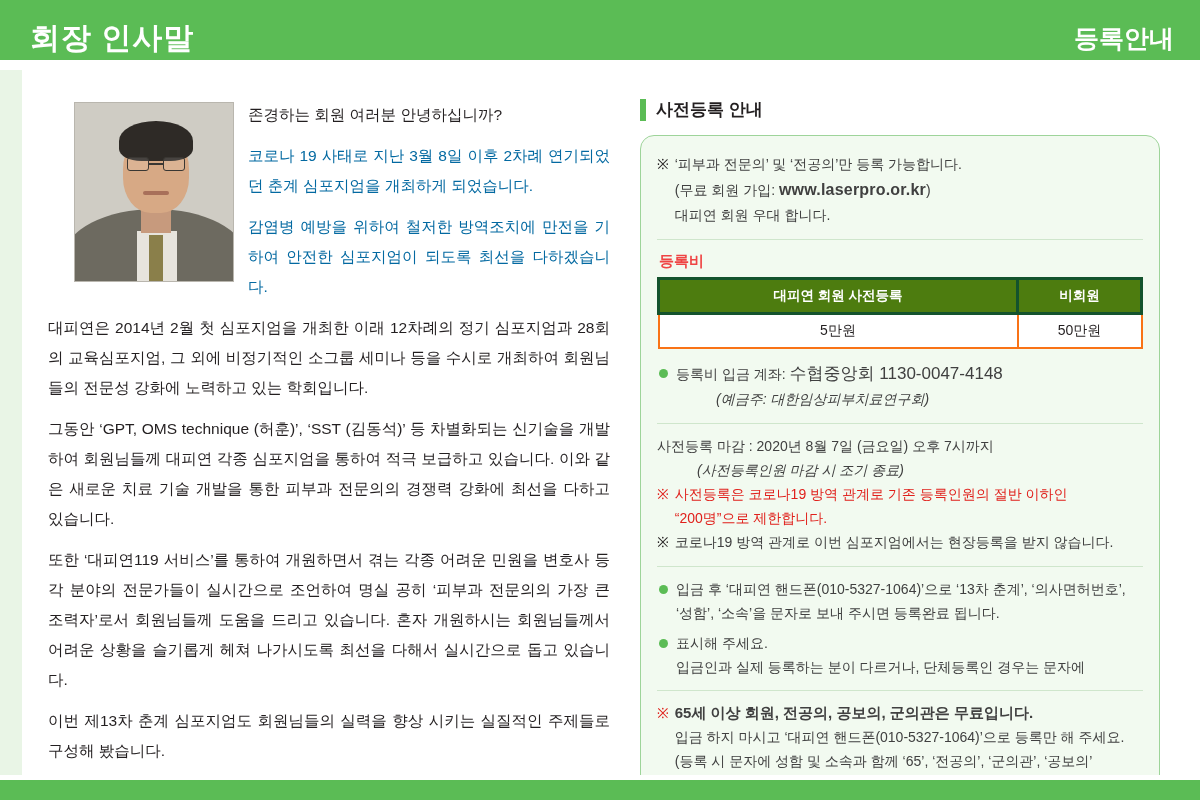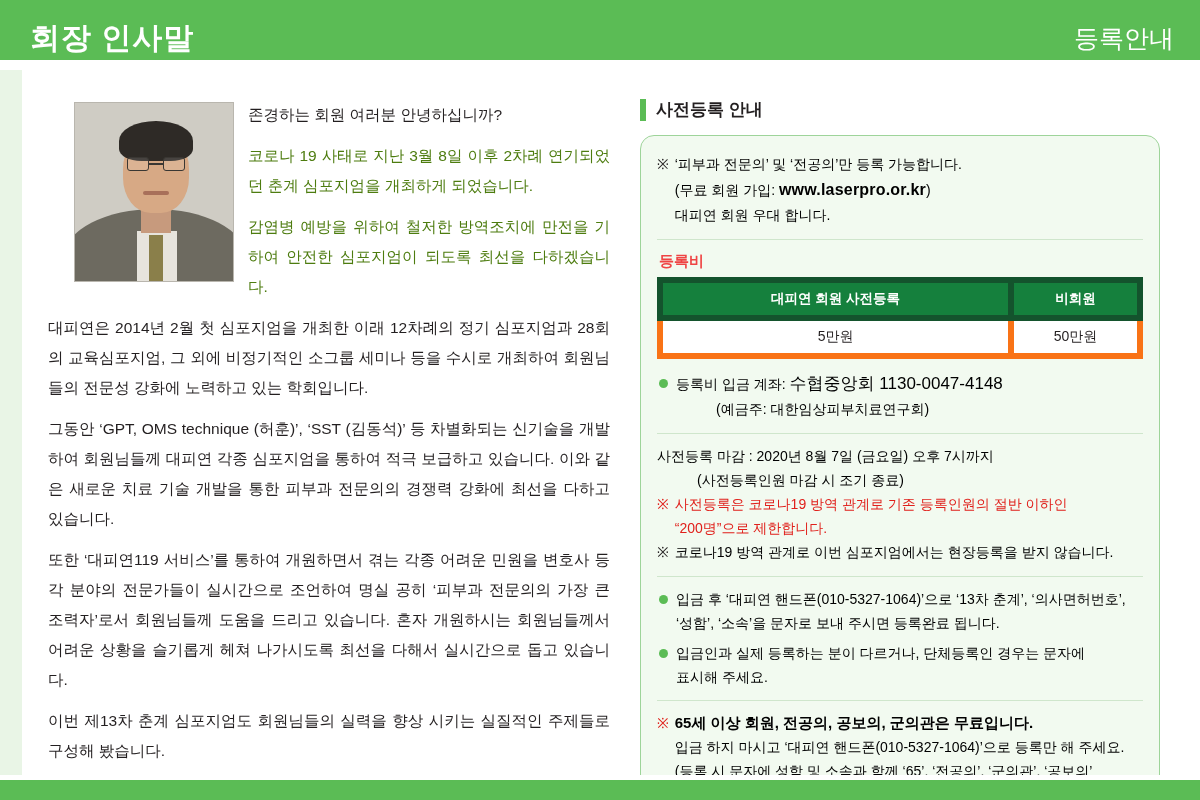--- a/index.html
+++ b/index.html
@@ -24,21 +24,21 @@
   .header-title {
     color: #ffffff;
     font-size: 30px;
     font-weight: bold;
     letter-spacing: 1px;
     margin-left: 30px;
   }
   .header-right {
     color: #ffffff;
     font-size: 25px;
-    font-weight: normal;
+    font-weight: bold;
     margin-right: 26px;
   }
   .header-rule {
     position: absolute; left: 0; top: 60px;
     width: 1200px; height: 10px;
     background: #ffffff;
   }
   
   .body-wrap {
     position: absolute; left: 0; top: 70px;
@@ -141,21 +141,21 @@
     width: 26px; height: 4px;
     background: #a8705a; border-radius: 3px;
   }
   .greet p {
     font-size: 15.5px;
     line-height: 30px;
     color: #231f20;
     margin-bottom: 11px;
     text-align: justify;
   }
-  .greet p.green { color: #4d7c0f; }
+  .greet p.green { color: #0369a1; }
   .greet p.first { }
   
   .right-col {
     position: absolute; left: 640px; top: 0;
     width: 546px; height: 710px;
     padding: 28px 0 0 0;
   }
   .sec-title {
     display: flex; align-items: center;
     margin-bottom: 14px;
@@ -185,51 +185,51 @@
     margin-right: 6px;
   }
   .mark.red { color: #e0201b; }
   .bullet {
     flex: 0 0 auto;
     width: 9px; height: 9px;
     border-radius: 50%;
     background: #5bbc55;
     margin: 8px 8px 0 2px;
   }
-  .txt { font-size: 14px; line-height: 25px; color: #000000; }
+  .txt { font-size: 14px; line-height: 25px; color: #404040; }
   .txt.red { color: #e0201b; }
   .ln { display: block; }
-  .indent2 { padding-left: 40px; }
+  .indent2 { padding-left: 40px; font-style: italic; }
   .big { font-size: 17px; font-weight: bold; }
   .url { font-size: 16px; font-weight: bold; letter-spacing: 0.2px; }
   .acct { font-size: 17px; font-weight: normal; }
   .sub-title {
     font-size: 15px; font-weight: bold; color: #ef4444;
     margin: 12px 0 6px 2px;
   }
   table.fee {
     width: 100%;
     border-collapse: collapse;
     margin-bottom: 12px;
   }
   table.fee th {
-    background: #15803d;
+    background: #4d7c0f;
     color: #ffffff;
     font-size: 13.5px;
     font-weight: bold;
     padding: 7px 0;
-    border: 6px solid #14532d;
+    border: 3px solid #14532d;
   }
   table.fee td {
     background: #ffffff;
     color: #231f20;
     font-size: 14px;
     text-align: center;
     padding: 7px 0;
-    border: 6px solid #f97316;
+    border: 2px solid #f97316;
   }
   .hr-dot {
     border: 0; border-top: 1px solid #cfe6cc;
     margin: 11px 0 10px 0;
   }
   .blk { margin-bottom: 9px; }
   .blk:last-child { margin-bottom: 0; }
   .tight { line-height: 24px; }
 </style>
 </head>
@@ -357,22 +357,22 @@
             <div class="txt tight">
               <span class="ln">
                 <span>입금 후 ‘대피연 핸드폰(010-5327-1064)’으로 ‘13차 춘계’, </span><span class="green">‘의사면허번호’</span><span>,</span>
               </span>
               <span class="ln">‘성함’, ‘소속’을 문자로 보내 주시면 등록완료 됩니다.</span>
             </div>
           </div>
           <div class="row" style="margin-top:6px">
             <div class="bullet"></div>
             <div class="txt tight">
+              <span class="ln">표시해 주세요.</span>
               <span class="ln">입금인과 실제 등록하는 분이 다르거나, 단체등록인 경우는 문자에</span>
-              <span class="ln">표시해 주세요.</span>
             </div>
           </div>
         </div>
 
         <hr class="hr-dot">
 
         <div class="blk">
           <div class="row">
             <div class="mark red">※</div>
             <div class="txt tight">

